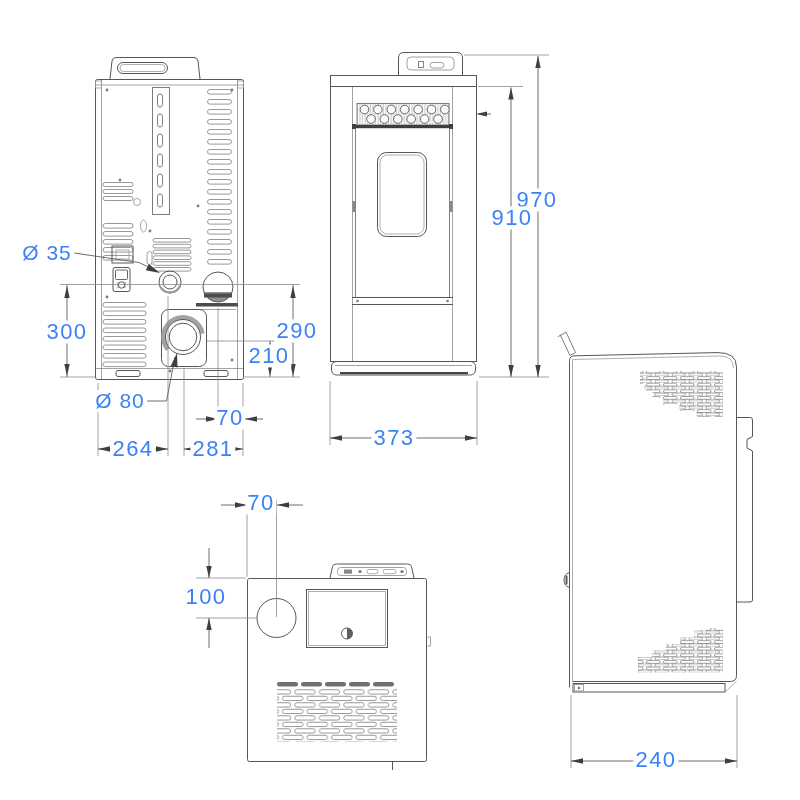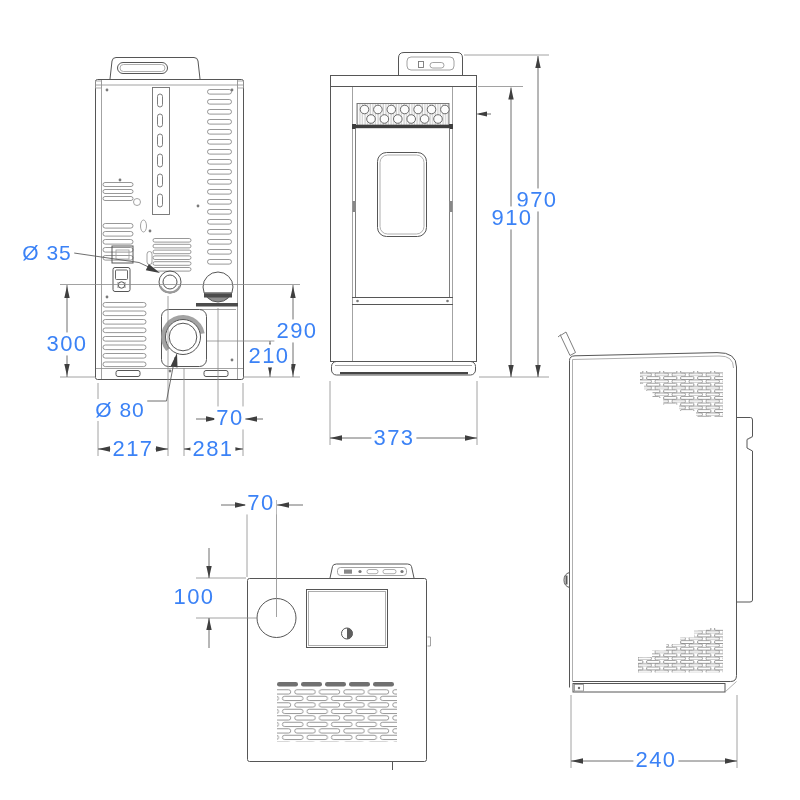--- a/index.html
+++ b/index.html
@@ -332,27 +332,27 @@
           <path d="M209,618 l-2.7,12 l5.4,0 Z"></path>
       <path d="M571,761 l12,-2.7 l0,5.4 Z"></path>
           <path d="M737,761 l-12,-2.7 l0,5.4 Z"></path>
       <path d="M160,273 L148.8,263.9 L145.8,270.3 Z"></path>
       <path d="M177,353 L177.5,367.4 L170.7,366 Z"></path>
     </g>
   </g>
 </svg>
 
 <div class="dim-label dia" style="left:47px;top:253px">Ø 35</div>
-<div class="dim-label" style="left:67px;top:344px">300</div>
-<div class="dim-label dia" style="left:120px;top:410px">Ø 80</div>
-<div class="dim-label" style="left:133px;top:449px">217</div>
+<div class="dim-label" style="left:67px;top:332px">300</div>
+<div class="dim-label dia" style="left:120px;top:401px">Ø 80</div>
+<div class="dim-label" style="left:133px;top:449px">264</div>
 <div class="dim-label" style="left:213px;top:449px">281</div>
 <div class="dim-label" style="left:230px;top:418px">70</div>
 <div class="dim-label" style="left:297px;top:331px">290</div>
 <div class="dim-label" style="left:269px;top:356px">210</div>
 <div class="dim-label" style="left:394px;top:438px">373</div>
 <div class="dim-label" style="left:537px;top:200px">970</div>
 <div class="dim-label" style="left:512px;top:218px">910</div>
 <div class="dim-label" style="left:261px;top:503px">70</div>
-<div class="dim-label" style="left:194px;top:597px">100</div>
+<div class="dim-label" style="left:206px;top:597px">100</div>
 <div class="dim-label" style="left:656px;top:760px">240</div>
 
 </div>
 
 </body></html>

